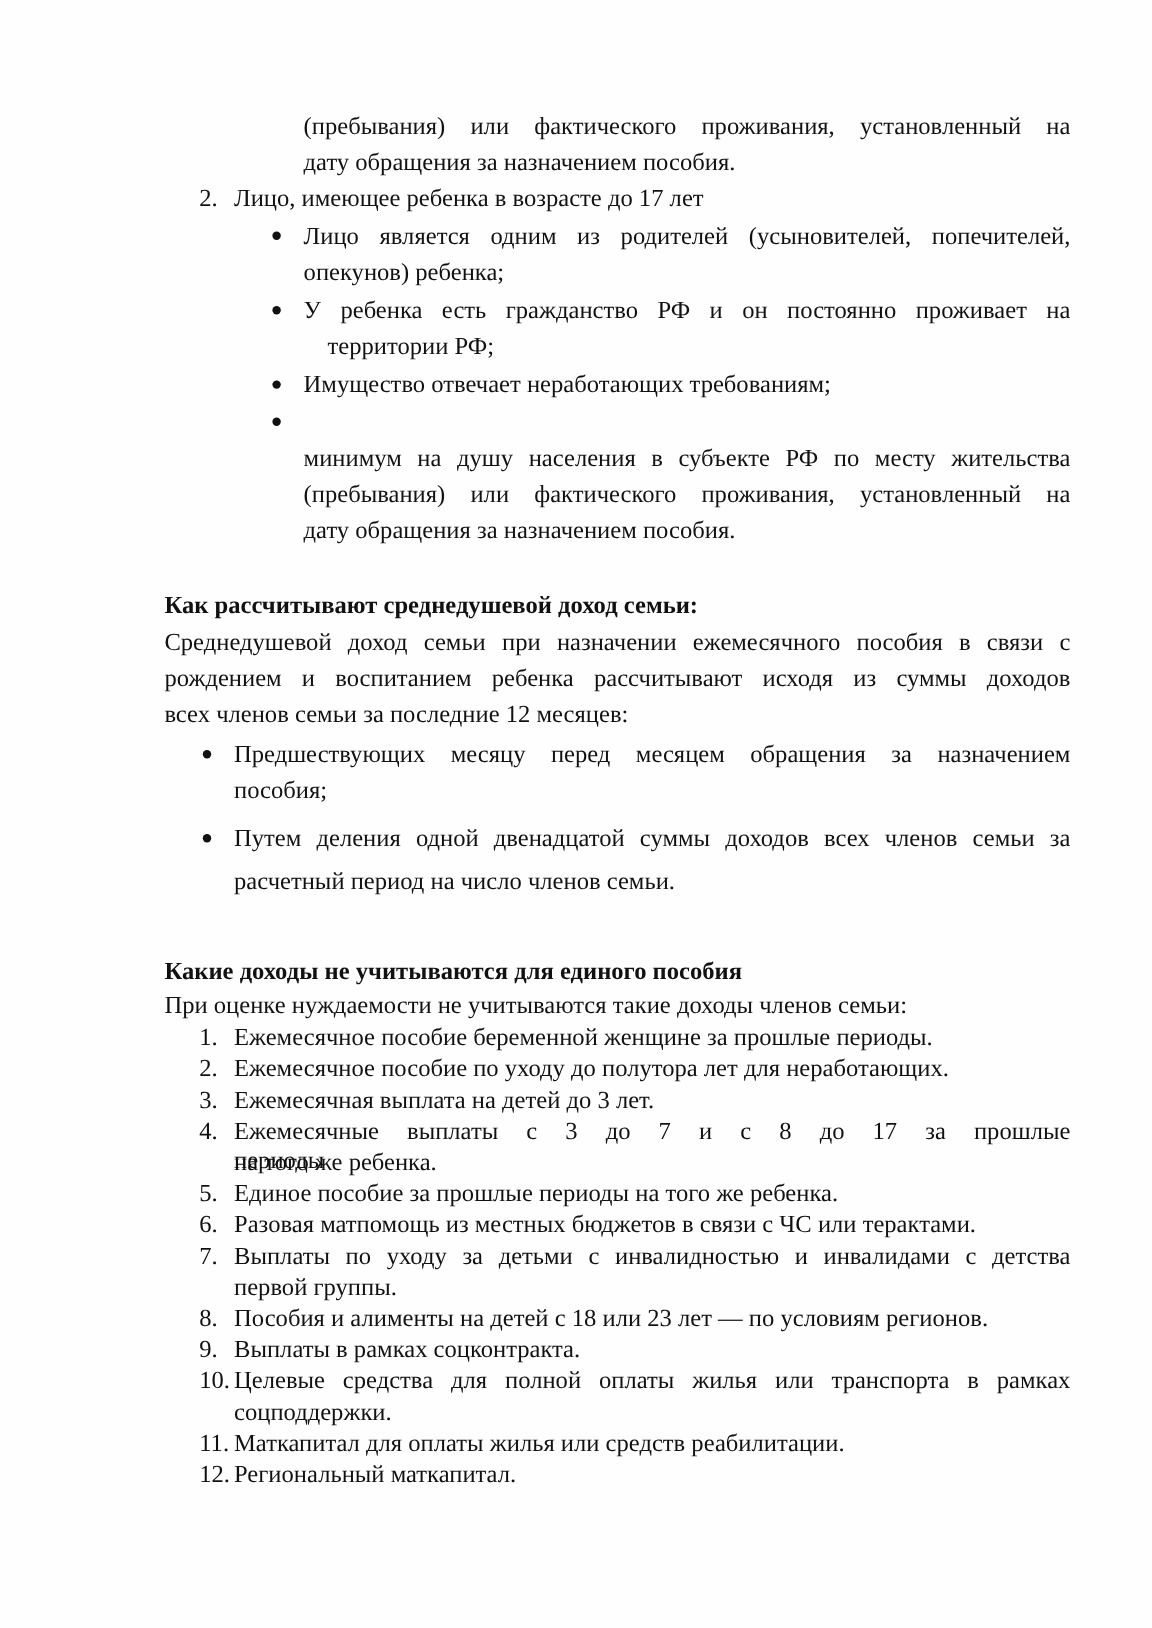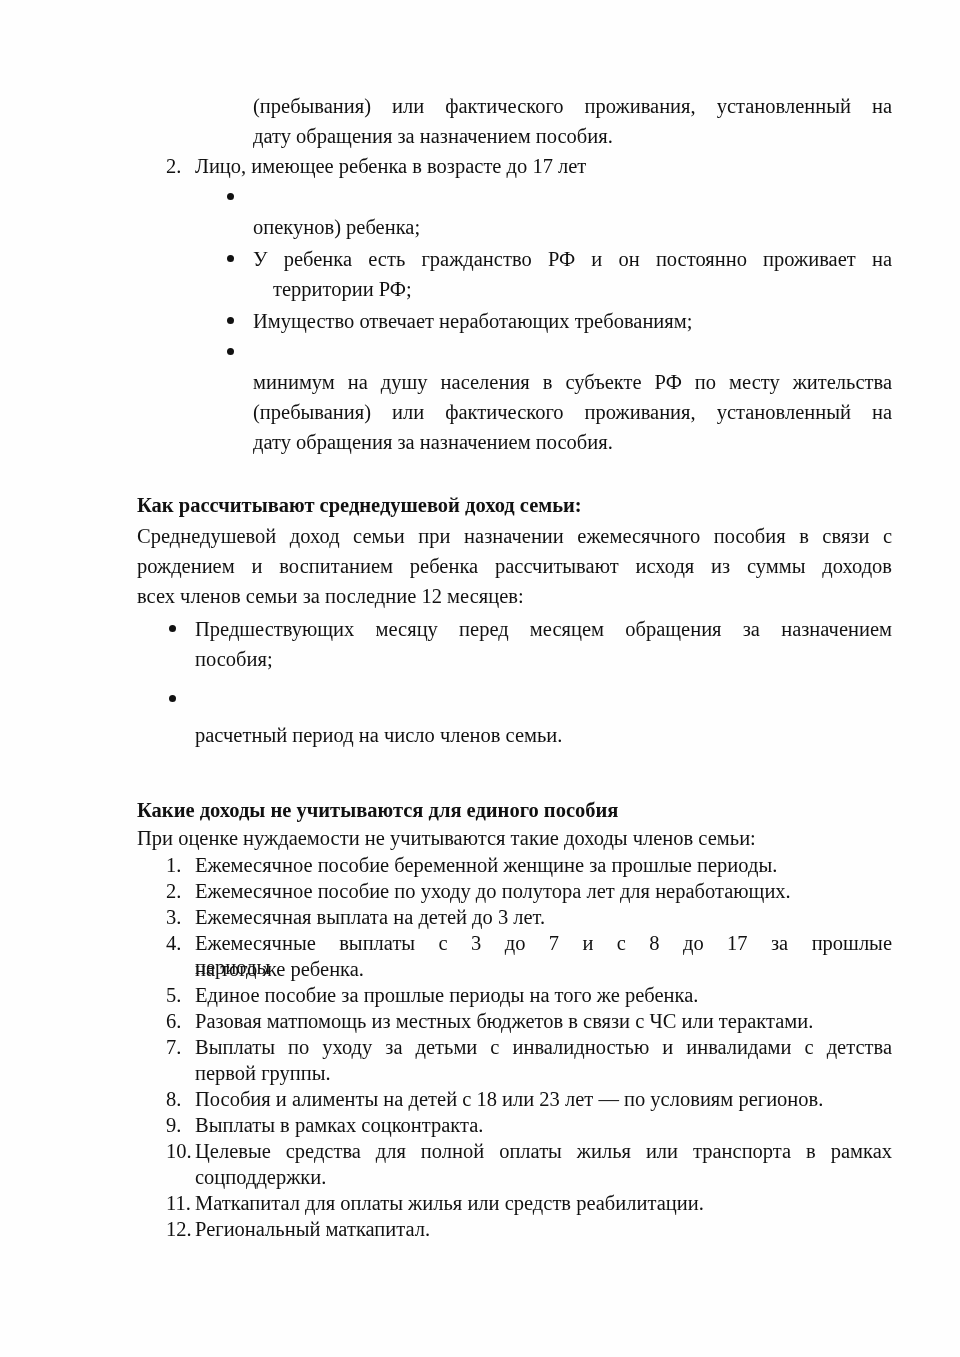--- a/index.html
+++ b/index.html
@@ -17,20 +17,21 @@
 
 <div class="page">
 
   <div class="ln just" style="left:253px;top:94px;width:639px;">(пребывания) или фактического проживания, установленный на</div>
   <div class="ln" style="left:253px;top:124px;">дату обращения за назначением пособия.</div>
 
   <div class="num" style="left:166px;top:154px;">2.</div>
   <div class="ln" style="left:195px;top:154px;">Лицо, имеющее ребенка в возрасте до 17 лет</div>
 
   <div class="bullet" style="left:227px;top:193px;"></div>
+  <div class="ln just" style="left:253px;top:185px;width:639px;">Лицо является одним из родителей (усыновителей, попечителей,</div>
   <div class="ln" style="left:253px;top:215px;">опекунов) ребенка;</div>
 
   <div class="bullet" style="left:227px;top:255px;"></div>
   <div class="ln just" style="left:253px;top:247px;width:639px;">У ребенка есть гражданство РФ и он постоянно проживает на</div>
   <div class="ln" style="left:253px;top:277px;margin-left:20px;">территории РФ;</div>
 
   <div class="bullet" style="left:227px;top:317px;"></div>
   <div class="ln" style="left:253px;top:309px;">Имущество отвечает неработающих требованиям;</div>
 
   <div class="bullet" style="left:227px;top:348px;"></div>
@@ -41,20 +42,21 @@
   <div class="ln bold" style="left:137px;top:493px;">Как рассчитывают среднедушевой доход семьи:</div>
   <div class="ln just" style="left:137px;top:554px;width:755px;">рождением и воспитанием ребенка рассчитывают исходя из суммы доходов</div>
   <div class="ln just" style="left:137px;top:524px;width:755px;">Среднедушевой доход семьи при назначении ежемесячного пособия в связи с</div>
   <div class="ln" style="left:137px;top:584px;">всех членов семьи за последние 12 месяцев:</div>
 
   <div class="bullet" style="left:169px;top:625px;"></div>
   <div class="ln just" style="left:195px;top:617px;width:697px;">Предшествующих месяцу перед месяцем обращения за назначением</div>
   <div class="ln" style="left:195px;top:647px;">пособия;</div>
 
   <div class="bullet" style="left:169px;top:695px;"></div>
+  <div class="ln just" style="left:195px;top:687px;width:697px;">Путем деления одной двенадцатой суммы доходов всех членов семьи за</div>
   <div class="ln" style="left:195px;top:723px;">расчетный период на число членов семьи.</div>
 
   <div class="ln bold" style="left:137px;top:798px;">Какие доходы не учитываются для единого пособия</div>
   <div class="ln" style="left:137px;top:826px;">При оценке нуждаемости не учитываются такие доходы членов семьи:</div>
 
   <div class="num" style="left:166px;top:853px;">1.</div>
   <div class="ln" style="left:195px;top:853px;">Ежемесячное пособие беременной женщине за прошлые периоды.</div>
 
   <div class="num" style="left:166px;top:879px;">2.</div>
   <div class="ln" style="left:195px;top:879px;">Ежемесячное пособие по уходу до полутора лет для неработающих.</div>

